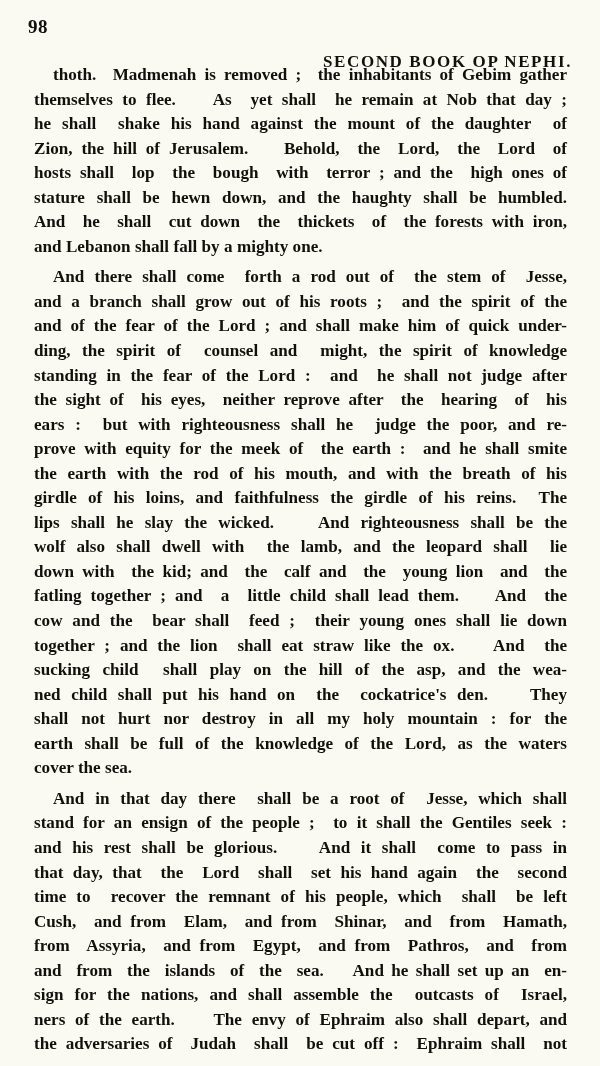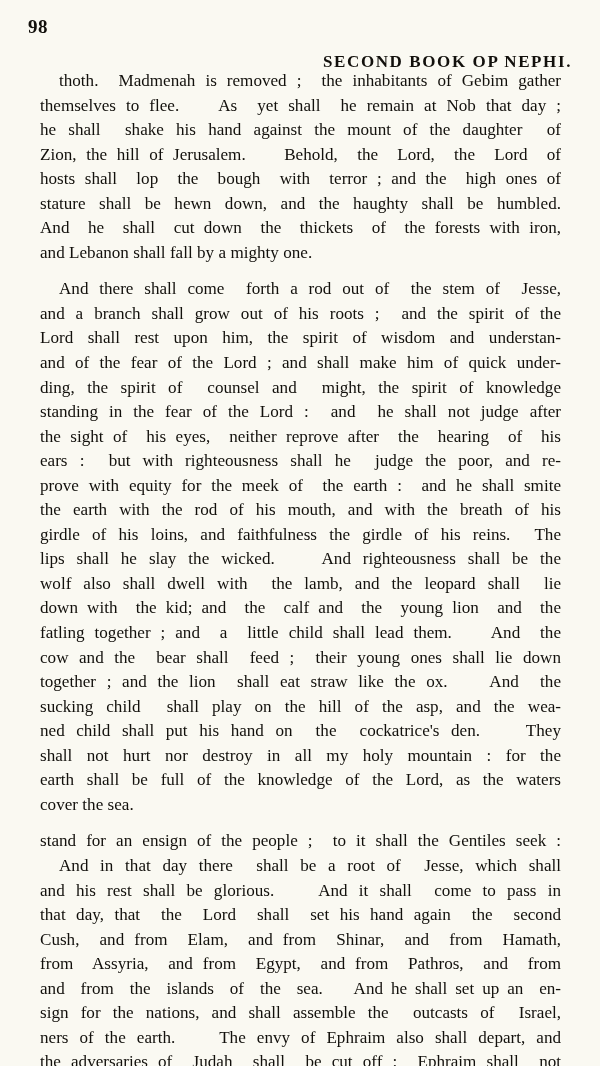--- a/index.html
+++ b/index.html
@@ -58,28 +58,29 @@
 
   
   .textblock {
     position: absolute;
     top: 57px;
     left: 28px;
     width: 545px;
   }
 
   .para {
-    margin: 12px;
+    margin: 6px;
     font-size: 17.1px;
     line-height: 24.55px;
     text-align: justify;
     text-indent: 19px;
     -webkit-hyphens: none;
     hyphens: none;
     word-spacing: 0.1px;
+    font-weight: bold;
   }
   
   .para .ln {
     display: block;
     text-align: justify;
     text-align-last: justify;
     text-indent: 0;
     white-space: pre;
   }
   .para .ln.first {
@@ -106,21 +107,20 @@
         <span class="ln">he shall  shake his hand against the mount of the daughter  of</span>
         <span class="ln">Zion, the hill of Jerusalem.    Behold,  the  Lord,  the  Lord  of</span>
         <span class="ln">hosts shall  lop  the  bough  with  terror ; and the  high ones of</span>
         <span class="ln">stature shall be hewn down, and the haughty shall be humbled.</span>
         <span class="ln">And  he  shall  cut down  the  thickets  of  the forests with iron,</span>
         <span class="ln last">and Lebanon shall fall by a mighty one.</span>
       </p>
     <p class="para" id="para-2">
         <span class="ln first">And there shall come  forth a rod out of  the stem of  Jesse,</span>
         <span class="ln">and a branch shall grow out of his roots ;  and the spirit of the</span>
-        <span class="ln">Lord shall rest upon him, the spirit of wisdom and understan-</span>
         <span class="ln">and of the fear of the Lord ; and shall make him of quick under-</span>
         <span class="ln">ding, the spirit of  counsel and  might, the spirit of knowledge</span>
         <span class="ln">standing in the fear of the Lord :  and  he shall not judge after</span>
         <span class="ln">the sight of  his eyes,  neither reprove after  the  hearing  of  his</span>
         <span class="ln">ears :  but with righteousness shall he  judge the poor, and re-</span>
         <span class="ln">prove with equity for the meek of  the earth :  and he shall smite</span>
         <span class="ln">the earth with the rod of his mouth, and with the breath of his</span>
         <span class="ln">girdle of his loins, and faithfulness the girdle of his reins.  The</span>
         <span class="ln">lips shall he slay the wicked.    And righteousness shall be the</span>
         <span class="ln">wolf also shall dwell with  the lamb, and the leopard shall  lie</span>
@@ -128,24 +128,25 @@
         <span class="ln">fatling together ; and  a  little child shall lead them.    And  the</span>
         <span class="ln">cow and the  bear shall  feed ;  their young ones shall lie down</span>
         <span class="ln">together ; and the lion  shall eat straw like the ox.    And  the</span>
         <span class="ln">sucking child  shall play on the hill of the asp, and the wea-</span>
         <span class="ln">ned child shall put his hand on  the  cockatrice's den.    They</span>
         <span class="ln">shall not hurt nor destroy in all my holy mountain : for the</span>
         <span class="ln">earth shall be full of the knowledge of the Lord, as the waters</span>
         <span class="ln last">cover the sea.</span>
       </p>
     <p class="para" id="para-3">
+        <span class="ln first">And in that day there  shall be a root of  Jesse, which shall</span>
         <span class="ln">stand for an ensign of the people ;  to it shall the Gentiles seek :</span>
-        <span class="ln first">And in that day there  shall be a root of  Jesse, which shall</span>
         <span class="ln">and his rest shall be glorious.    And it shall  come to pass in</span>
         <span class="ln">that day, that  the  Lord  shall  set his hand again  the  second</span>
+        <span class="ln">time to  recover the remnant of his people, which  shall  be left</span>
         <span class="ln">Cush,  and from  Elam,  and from  Shinar,  and  from  Hamath,</span>
         <span class="ln">from  Assyria,  and from  Egypt,  and from  Pathros,  and  from</span>
         <span class="ln">and  from  the  islands  of  the  sea.    And he shall set up an  en-</span>
         <span class="ln">sign for the nations, and shall assemble the  outcasts of  Israel,</span>
         <span class="ln">ners of the earth.    The envy of Ephraim also shall depart, and</span>
         <span class="ln">the adversaries of  Judah  shall  be cut off :  Ephraim shall  not</span>
       </p>
   </div>
 
 </div>

